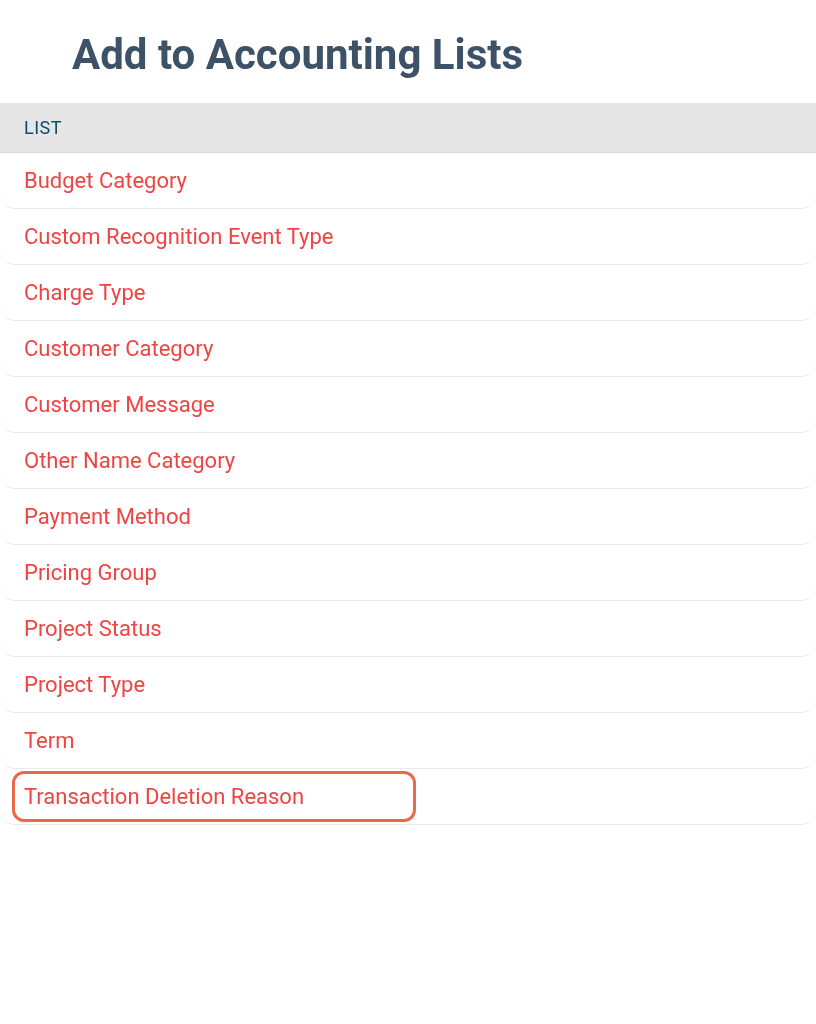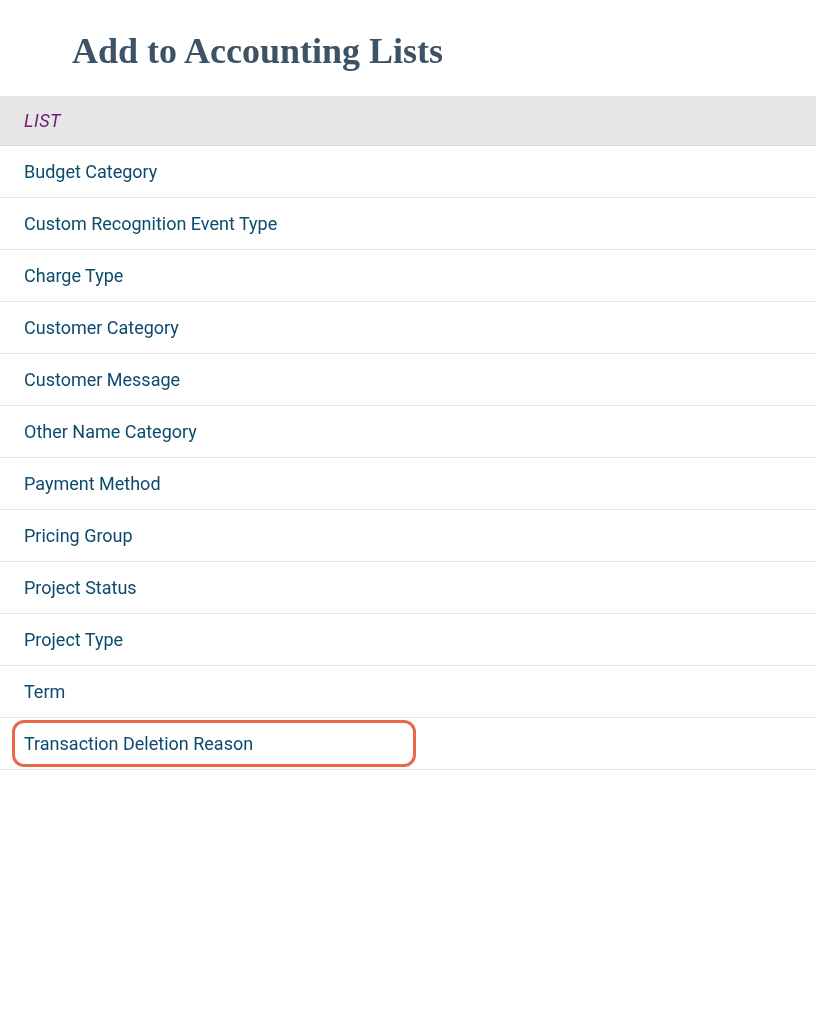--- a/index.html
+++ b/index.html
@@ -6,43 +6,42 @@
       margin: 0;
       padding: 0;
       box-sizing: border-box;
     }
     body {
       font-family: -apple-system, BlinkMacSystemFont, "Segoe UI", Roboto, "Helvetica Neue", Arial, sans-serif;
       background: #ffffff;
       width: 816px;
     }
     .page-title {
-      font-size: 36px;
+      font-size: 42px;
       font-weight: 700;
       color: #3d5266;
       padding: 30px 0 24px 72px;
-      font-family: Liberation Serif, serif;
     }
     .table-header {
       background: #e6e6e6;
       padding: 14px 24px;
       font-size: 18px;
-      color: #701a75;
+      color: #0c4a6e;
       font-weight: 400;
       letter-spacing: 0.5px;
       border-bottom: 1px solid #d9d9d9;
-      font-style: italic;
     }
     .list-row {
       padding: 15px 24px;
       border-bottom: 1px solid #e8e8e8;
-      font-size: 18px;
-      color: #0c4a6e;
+      font-size: 22px;
+      color: #ef4444;
       cursor: pointer;
       background: #ffffff;
+      border-radius: 15px;
     }
     .list-row.highlighted {
       position: relative;
     }
     .highlight-frame {
       position: absolute;
       left: 12px;
       right: 400px;
       top: 2px;
       bottom: 2px;

